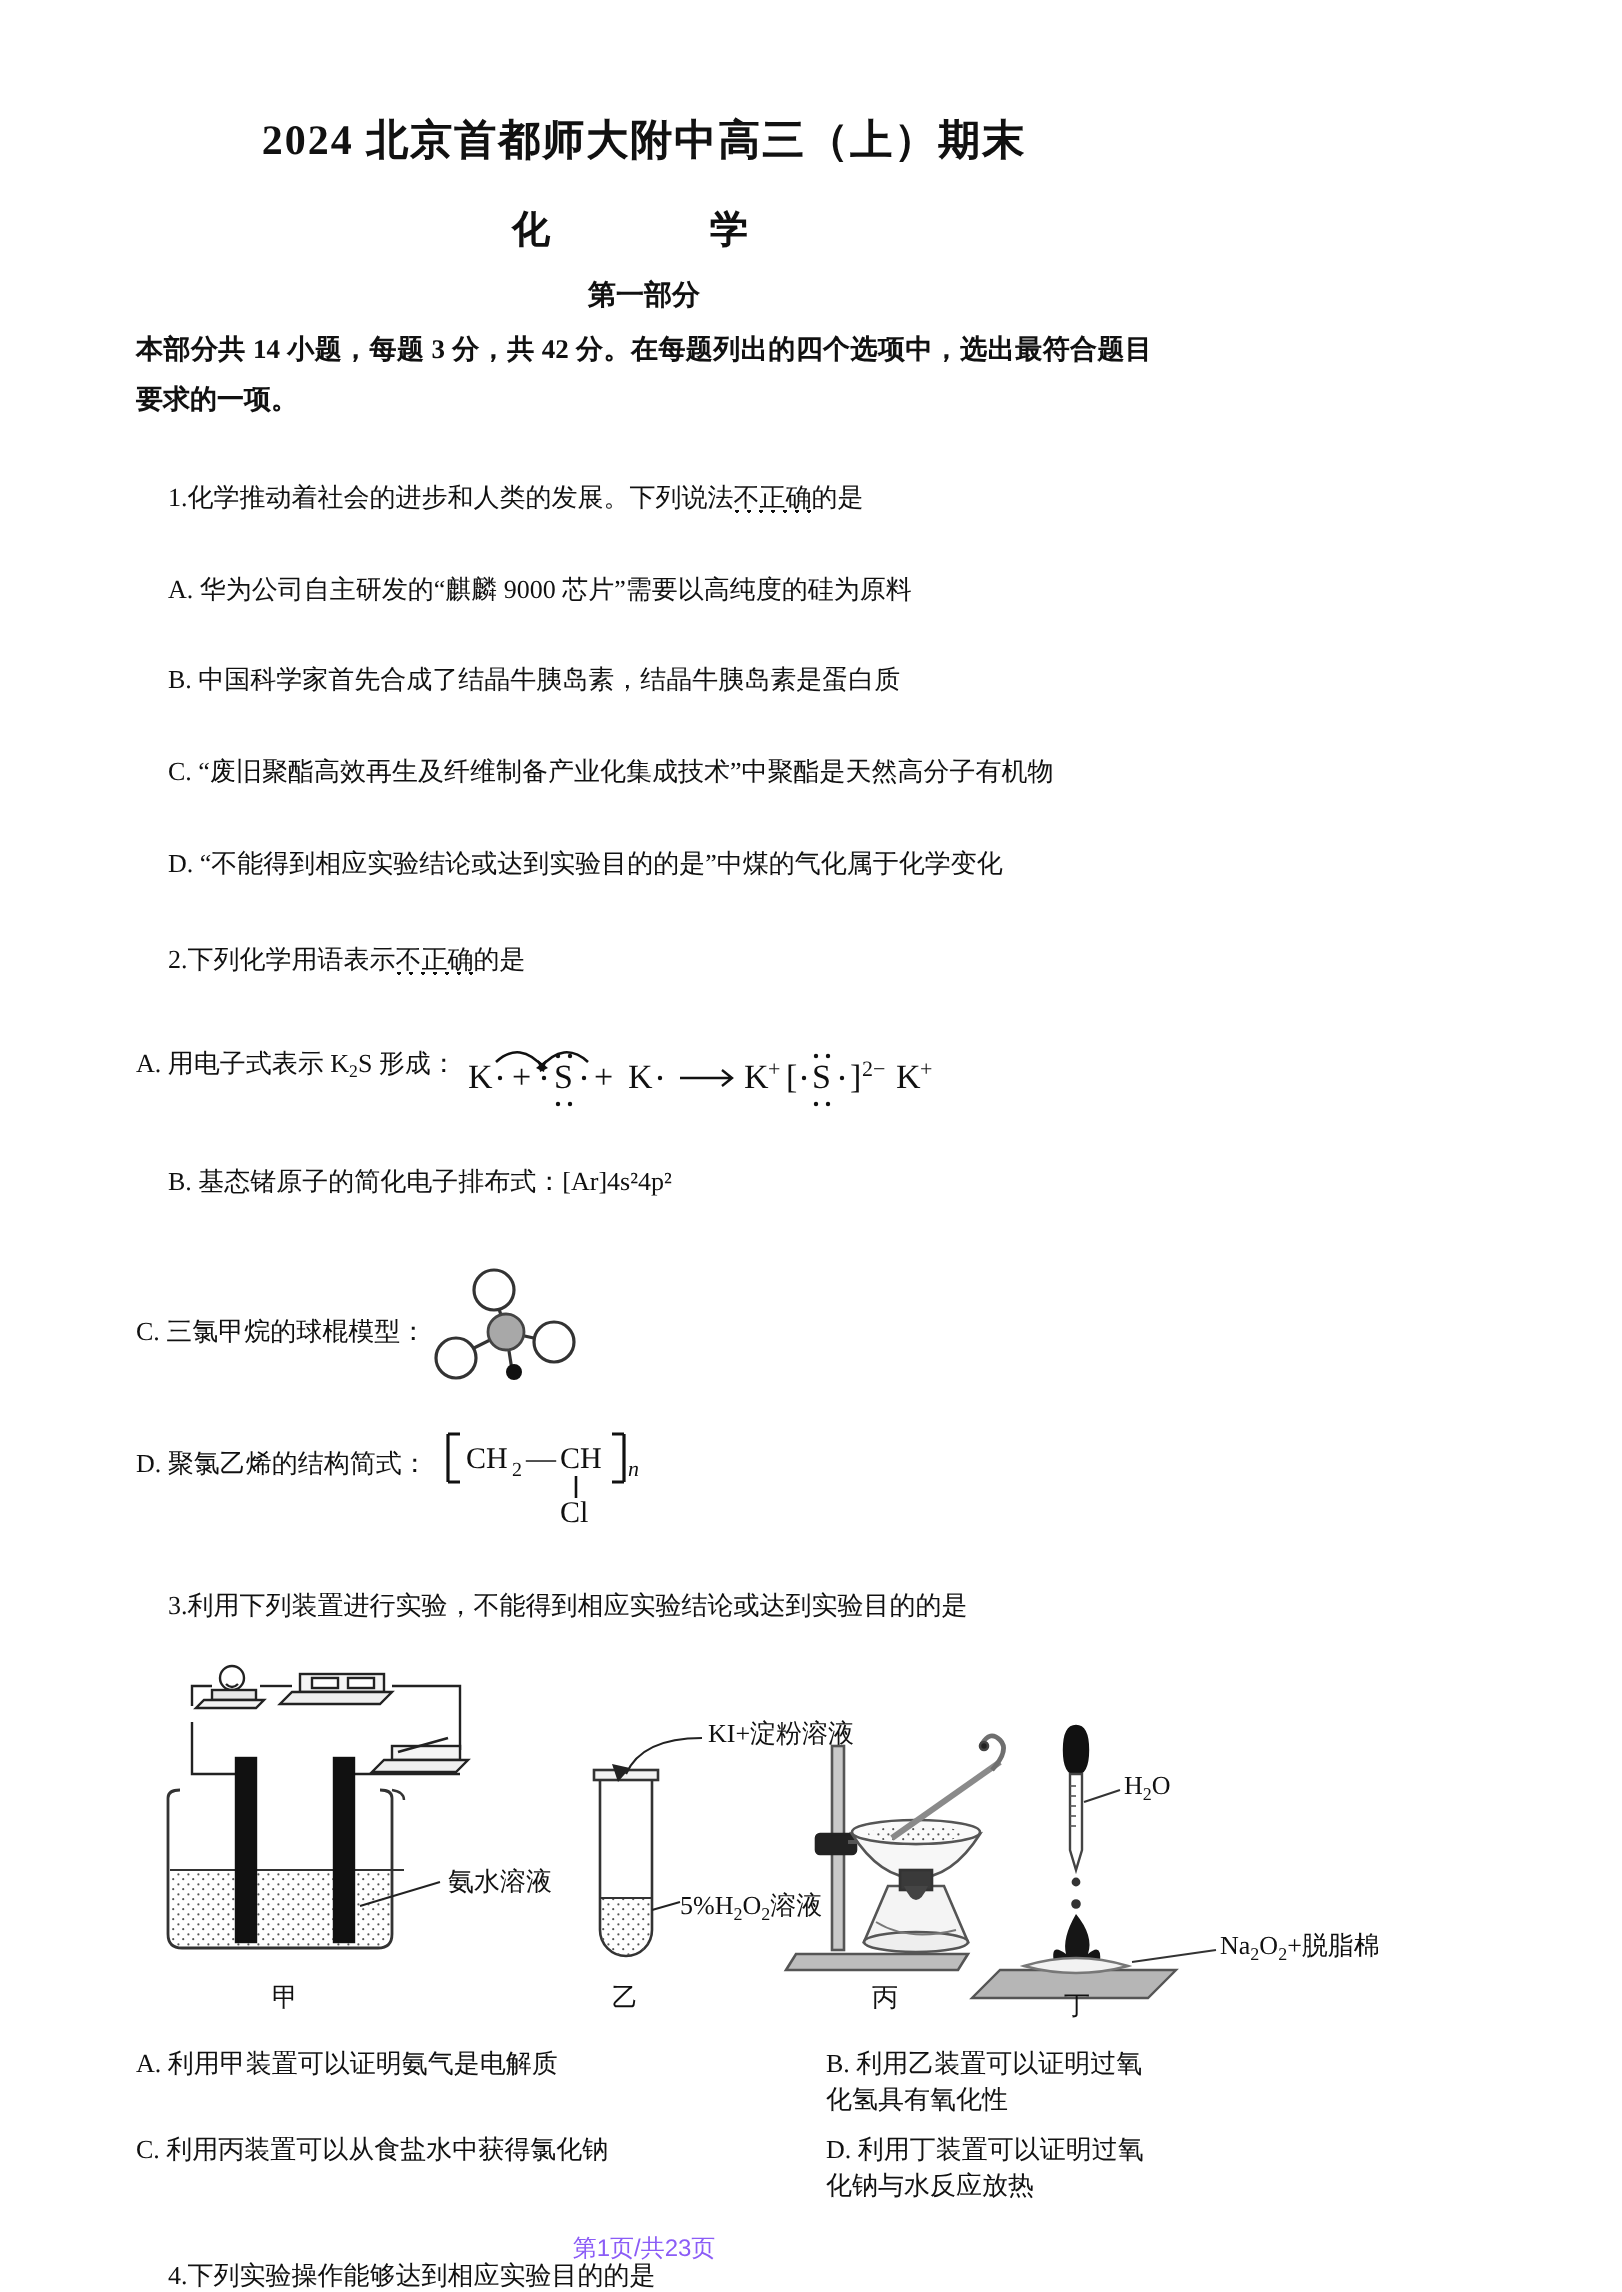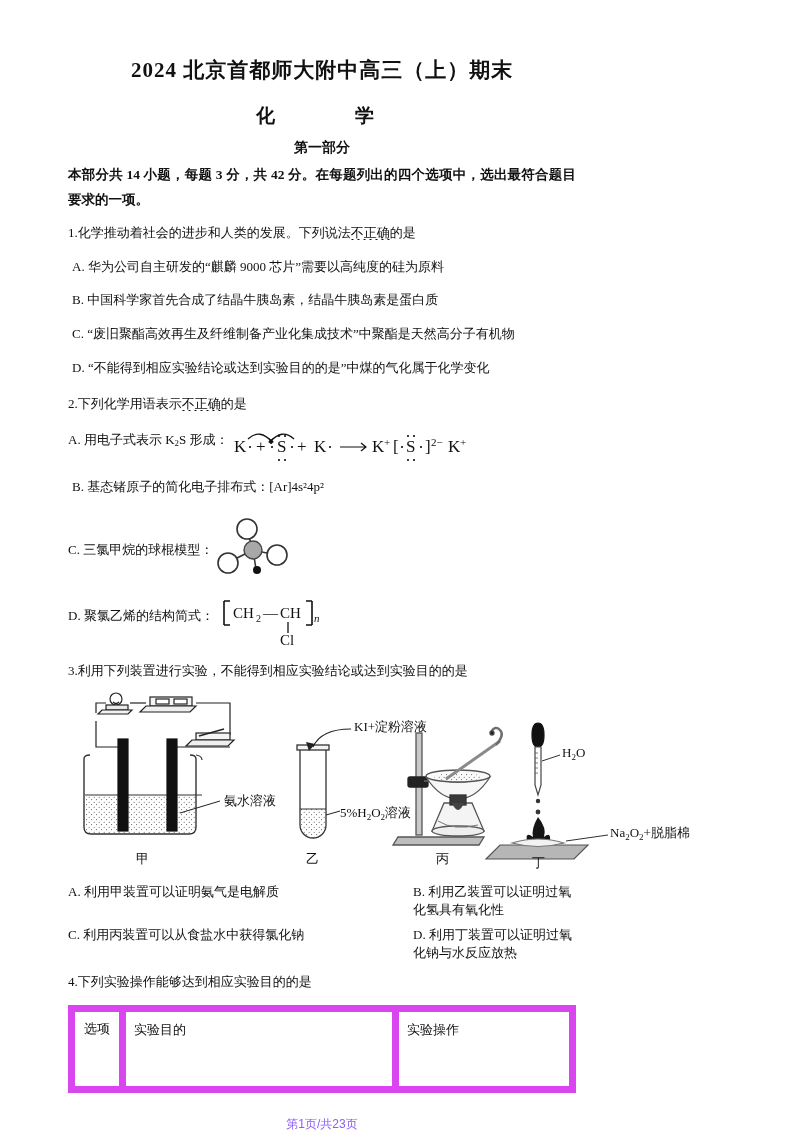--- a/index.html
+++ b/index.html
@@ -23,22 +23,22 @@
     font-size:13.5px;font-weight:bold;margin:0;padding-top:26px;line-height:1.3;
   }
   .atomic-line .nums{font-family:"Liberation Mono","DejaVu Sans Mono",monospace;letter-spacing:.5px;}
   .part-head{
     text-align:center;font-size:14px;font-weight:bold;margin:0;padding-top:11px;
   }
   .instruction{
     font-size:13.5px;font-weight:bold;line-height:1.85;margin:0;padding-top:6px;
     text-align:justify;
   }
-  .q{font-size:13px;line-height:1.75;margin:0;padding-top:9px;}
-  .opt{font-size:13px;line-height:1.75;margin:4px;padding-top:7px;}
+  .q{font-size:13px;line-height:1.75;margin:16px;padding-top:9px;}
+  .opt{font-size:13px;line-height:1.75;margin:16px;padding-top:7px;}
   .opt-inline{display:flex;gap:0;font-size:13px;padding-top:7px;}
   .opt-inline>span:first-child{width:345px;flex:none;}
   .dotted{position:relative;}
   .dotted::after{
     content:"";position:absolute;left:0;right:0;bottom:-1px;height:2px;
     background-image:radial-gradient(circle, #111 0.8px, transparent 1px);
     background-size:6px 3px;background-repeat:repeat-x;background-position:center bottom;
   }
   sub{font-size:.68em;vertical-align:-0.28em;}
 

